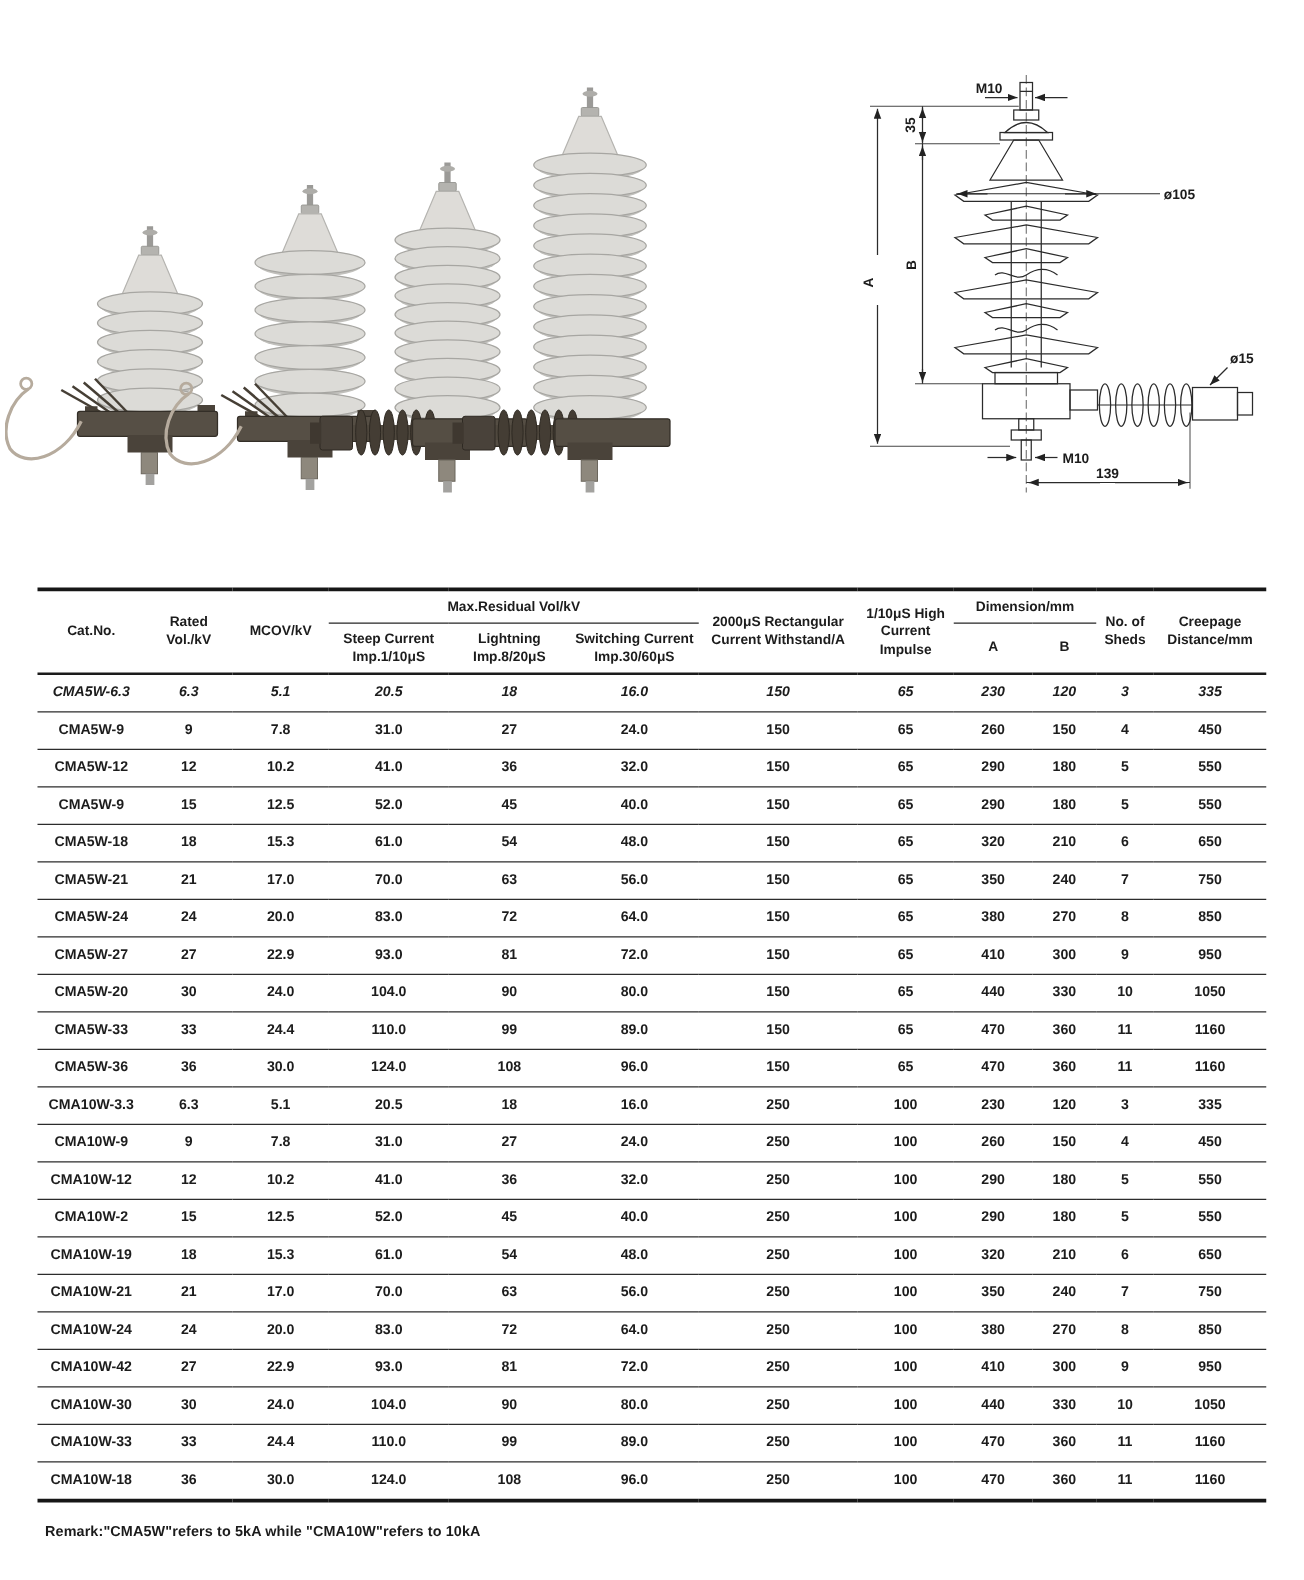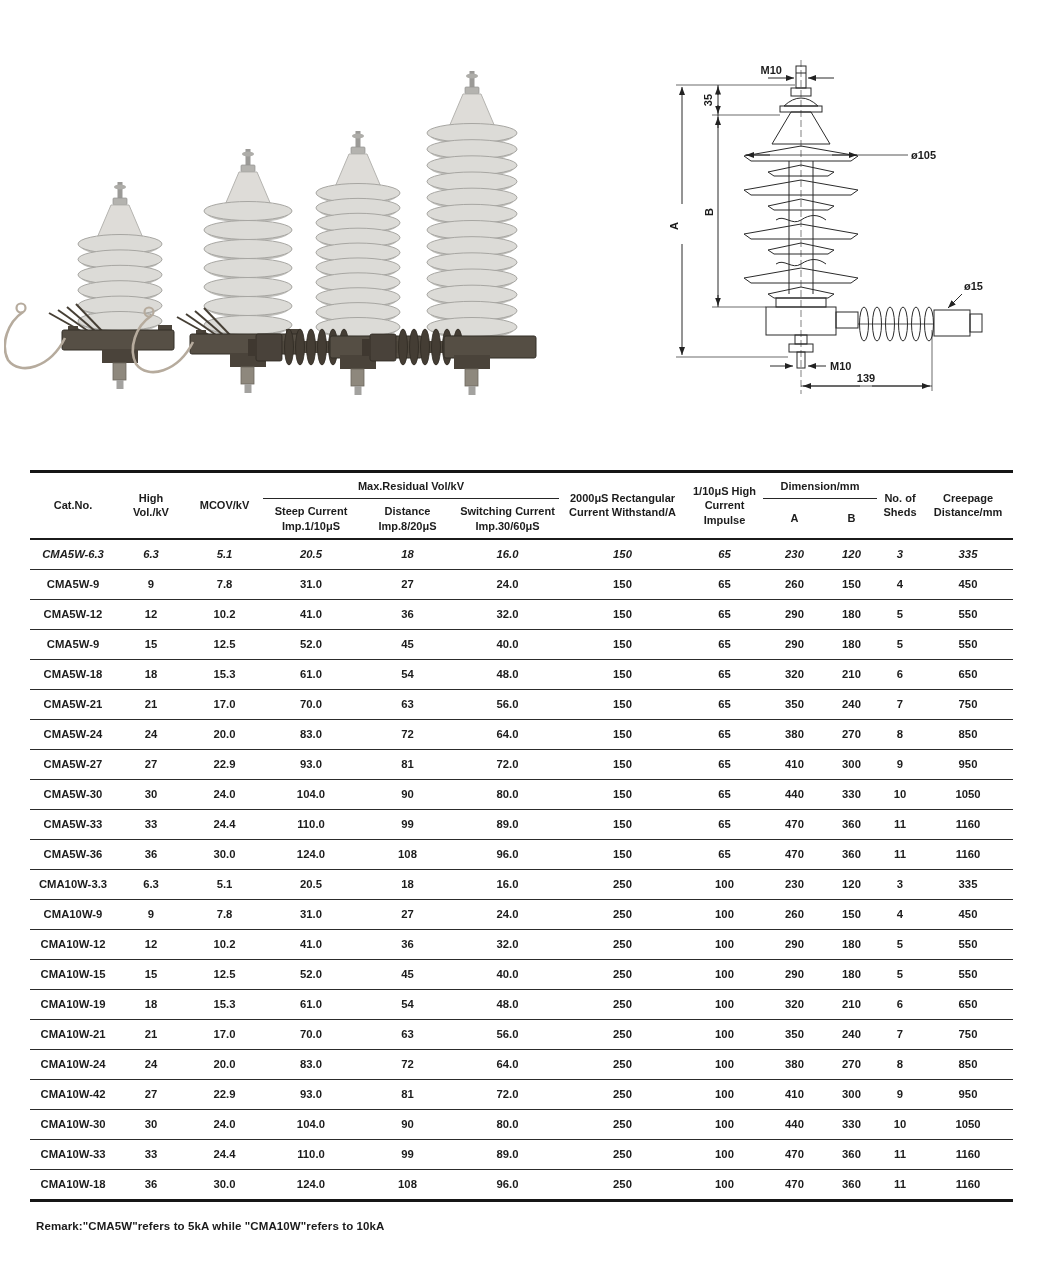--- a/index.html
+++ b/index.html
@@ -7,21 +7,21 @@
     width:1043px;height:1264px;overflow:hidden;position:relative;
     font-family:"Liberation Sans","DejaVu Sans",sans-serif;color:#1c1c1c;
   }
   
   .products{position:relative;height:400px;margin-top:24px;}
   .photo{position:absolute;}
   #a1{left:4px;bottom:24px;}
   #a2{left:126px;bottom:20px;}
   #a3{left:248px;bottom:18px;}
   #a4{left:362px;bottom:18px;}
-  #ddraw{position:absolute;left:668px;top:30px;}
+  #ddraw{position:absolute;left:688px;top:30px;}
   #ddraw svg text{font-family:"Liberation Sans","DejaVu Sans",sans-serif;font-size:11px;font-weight:700;fill:#1c1c1c;}
   
   .spec-wrap{margin:46px 30px 0 30px;}
   table.spec{
     width:983px;border-collapse:collapse;table-layout:fixed;
     border-top:3px solid #161616;border-bottom:3px solid #161616;
   }
   table.spec thead{border-bottom:2px solid #1b1b1b;}
   table.spec th{
     font-size:11px;font-weight:700;text-align:center;vertical-align:middle;
@@ -297,39 +297,39 @@
       <col style="width:127px">
         <col style="width:77px">
         <col style="width:63px">
       <col style="width:51px">
         <col style="width:46px">
         <col style="width:90px">
     </colgroup>
     <thead>
       <tr>
         <th rowspan="2">Cat.No.</th>
-        <th rowspan="2">High
+        <th rowspan="2">Rated
 Vol./kV</th>
         <th rowspan="2">MCOV/kV</th>
         <th colspan="3" class="group">Max.Residual Vol/kV</th>
         <th rowspan="2">2000μS Rectangular
 Current Withstand/A</th>
         <th rowspan="2">1/10μS High
 Current
 Impulse</th>
         <th colspan="2" class="group">Dimension/mm</th>
         <th rowspan="2">No. of
 Sheds</th>
         <th rowspan="2">Creepage
 Distance/mm</th>
       </tr>
       <tr>
         <th>Steep Current
 Imp.1/10μS</th>
-        <th>Distance
+        <th>Lightning
 Imp.8/20μS</th>
         <th>Switching Current
 Imp.30/60μS</th>
         <th>A</th>
         <th>B</th>
       </tr>
     </thead>
     <tbody>
         <tr>
           <td>CMA5W-6.3</td>
@@ -437,21 +437,21 @@
           <td>81</td>
           <td>72.0</td>
           <td>150</td>
           <td>65</td>
           <td>410</td>
           <td>300</td>
           <td>9</td>
           <td>950</td>
         </tr>
         <tr>
-          <td>CMA5W-30</td>
+          <td>CMA5W-20</td>
           <td>30</td>
           <td>24.0</td>
           <td>104.0</td>
           <td>90</td>
           <td>80.0</td>
           <td>150</td>
           <td>65</td>
           <td>440</td>
           <td>330</td>
           <td>10</td>
@@ -521,21 +521,21 @@
           <td>36</td>
           <td>32.0</td>
           <td>250</td>
           <td>100</td>
           <td>290</td>
           <td>180</td>
           <td>5</td>
           <td>550</td>
         </tr>
         <tr>
-          <td>CMA10W-15</td>
+          <td>CMA10W-2</td>
           <td>15</td>
           <td>12.5</td>
           <td>52.0</td>
           <td>45</td>
           <td>40.0</td>
           <td>250</td>
           <td>100</td>
           <td>290</td>
           <td>180</td>
           <td>5</td>

